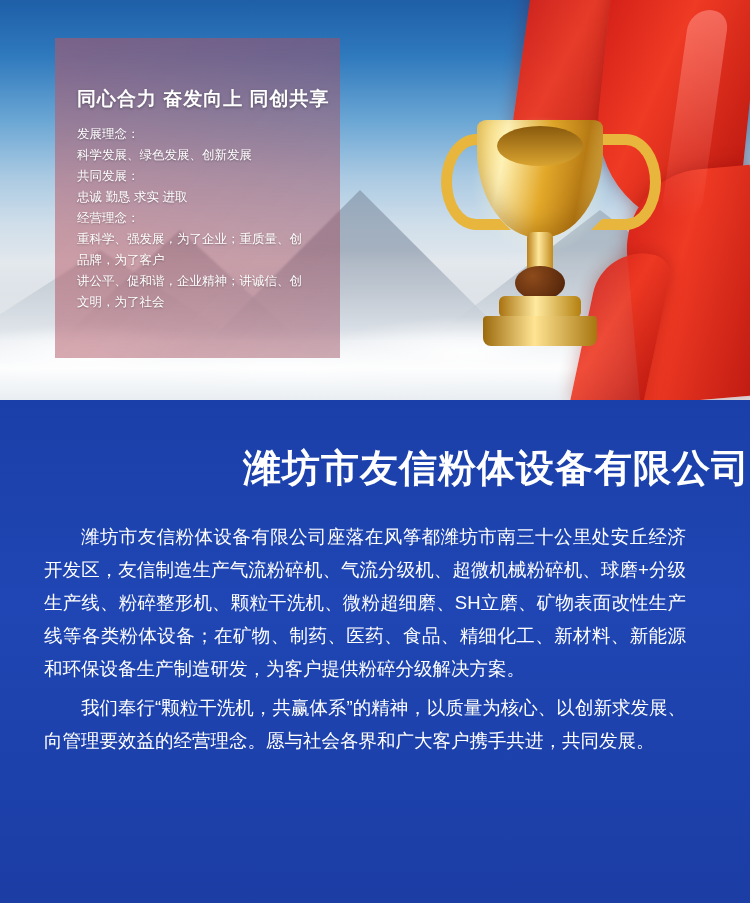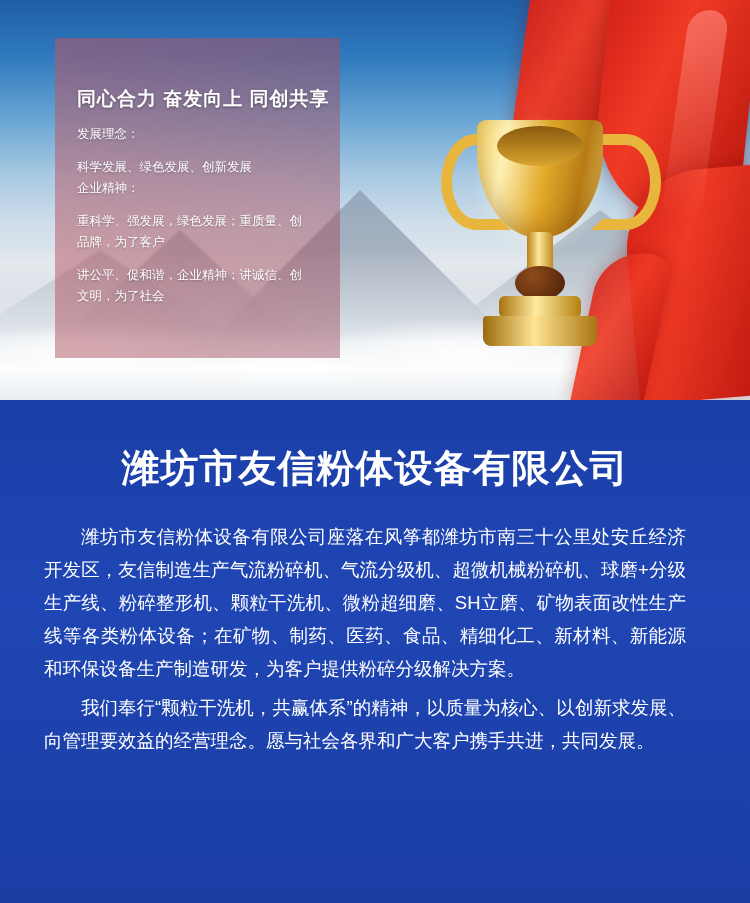--- a/index.html
+++ b/index.html
@@ -233,36 +233,36 @@
     position: absolute;
     left: 22px;
     top: 86px;
     right: 30px;
     color: #ffffff;
     font-size: 12.5px;
     line-height: 21px;
     text-shadow: 0 1px 2px rgba(0,0,0,.3);
   }
   .panel-body .lbl { display: block; }
-  .panel-body .val { display: block; margin-top: 12px; }
+  .panel-body .val { display: block; }
 
   
   .content {
     position: absolute;
     left: 0;
     top: 400px;
     width: 750px;
     height: 503px;
     background: linear-gradient(to bottom, #1b3fa8 0%, #1f46b4 40%, #1b3da4 100%);
     box-sizing: border-box;
   }
   .company-title {
     margin: 0;
     padding: 48px 0 0 0;
-    text-align: center;
+    text-align: right;
     color: #ffffff;
     font-size: 38px;
     font-weight: bold;
     letter-spacing: 1px;
     line-height: 1.1;
     font-family: "Liberation Sans", sans-serif;
   }
   .paragraphs {
     padding: 30px 64px 0 44px;
   }
@@ -308,22 +308,24 @@
       <div class="knob"></div>
       <div class="base1"></div>
       <div class="base2"></div>
     </div>
 
     <div class="panel">
       <div class="panel-head">同心合力  奋发向上  同创共享</div>
       <div class="panel-body">
         <span class="lbl">发展理念：</span>
         <span class="val">科学发展、绿色发展、创新发展</span>
-        <span class="lbl">企业精神：</span>
-        <span class="val">重科学、强发展，绿色发展；重质量、创品牌，为了客户</span>
+        <span class="lbl">共同发展：</span>
+        <span class="val">忠诚  勤恳  求实  进取</span>
+        <span class="lbl">经营理念：</span>
+        <span class="val">重科学、强发展，为了企业；重质量、创品牌，为了客户</span>
         <span class="val">讲公平、促和谐，企业精神；讲诚信、创文明，为了社会</span>
       </div>
     </div>
   </div>
 
   <div class="content">
     <h1 class="company-title">潍坊市友信粉体设备有限公司</h1>
     <div class="paragraphs">
       <p>潍坊市友信粉体设备有限公司座落在风筝都潍坊市南三十公里处安丘经济开发区，友信制造生产气流粉碎机、气流分级机、超微机械粉碎机、球磨+分级生产线、粉碎整形机、颗粒干洗机、微粉超细磨、SH立磨、矿物表面改性生产线等各类粉体设备；在矿物、制药、医药、食品、精细化工、新材料、新能源和环保设备生产制造研发，为客户提供粉碎分级解决方案。</p>
       <p>我们奉行“颗粒干洗机，共赢体系”的精神，以质量为核心、以创新求发展、向管理要效益的经营理念。愿与社会各界和广大客户携手共进，共同发展。</p>

